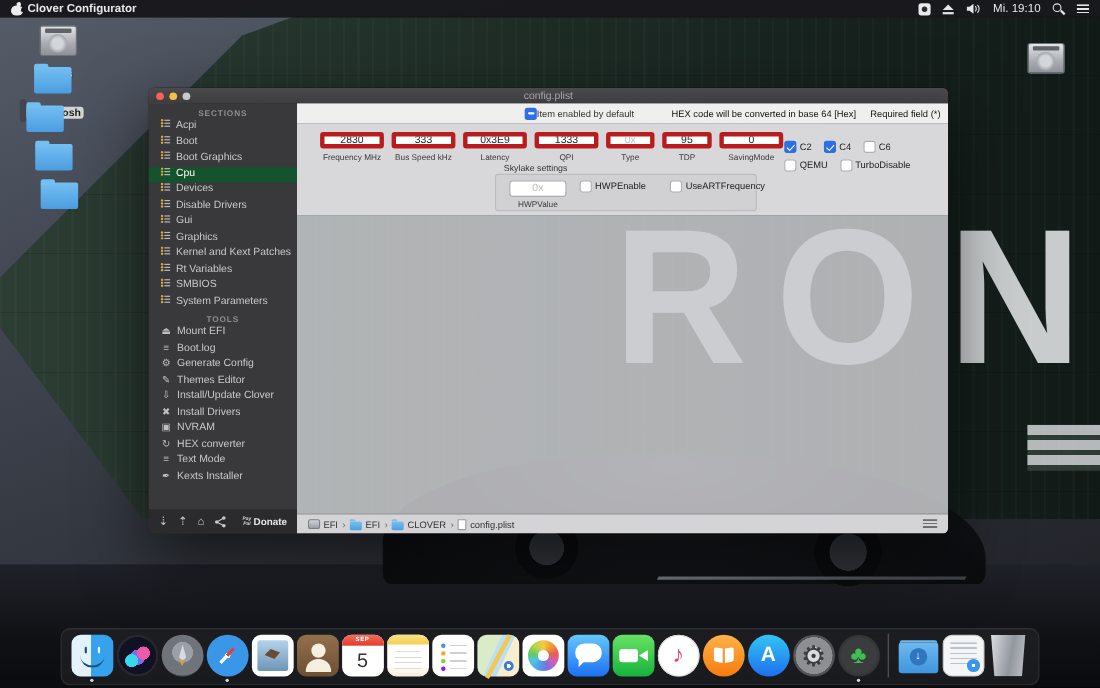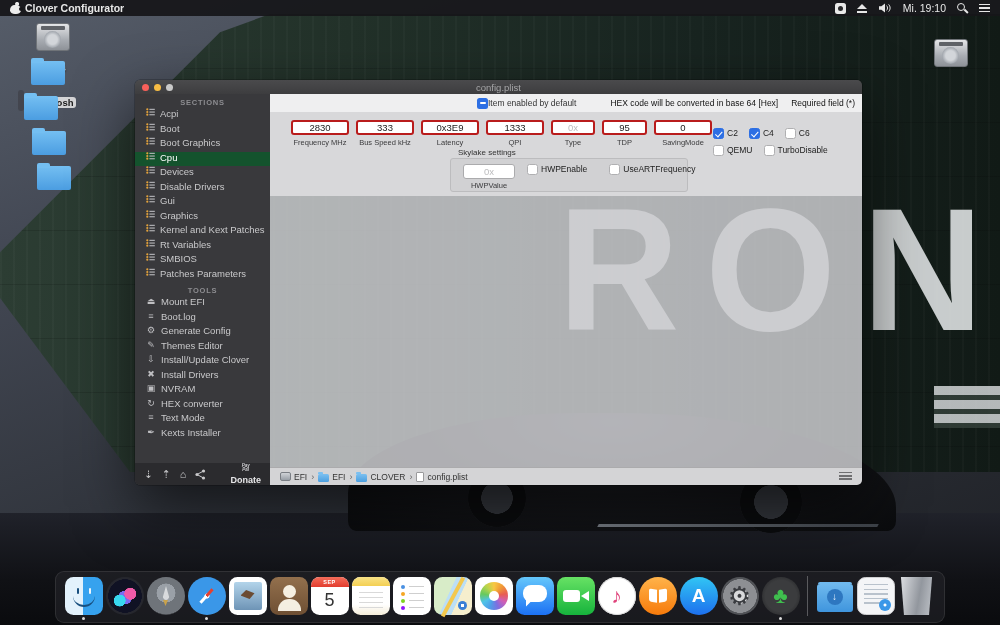--- a/index.html
+++ b/index.html
@@ -93,37 +93,37 @@
   .side-row{display:flex;height:14.5px;padding-left:11px;gap:5px;cursor:default;}
   .side-row.selected{background:#14532d;}
   .side-label{font-size:9.5px;color:#c9c9cb;white-space:nowrap;}
   .side-row.selected .side-label{color:#fff;}
   .li-ico{flex:0 0 auto;}
   .tool-ico{flex:0 0 auto;width:10px;font-size:9px;color:#bfbfc2;text-align:center;line-height:10px;}
   .side-toolbar{position:absolute;left:0;bottom:0;width:135px;height:22px;background:#2b2b2e;
     display:flex;align-items:center;padding:0 9px;gap:9px;}
   .st-ico{color:#c9c9cb;font-size:10.5px;line-height:12px;}
   .share-svg{display:block;}
-  .paypal{display:flex;align-items:center;gap:2px;margin-left:auto;flex-direction:column;}
+  .paypal{display:flex;align-items:center;gap:2px;margin-left:auto;}
   .pp{font-size:4.5px;line-height:4.5px;font-style:italic;font-weight:bold;color:#cfcfd2;text-align:center;}
   .donate{font-size:9px;font-weight:bold;color:#e6e6e8;}
 
   .content{position:absolute;left:135px;top:14px;right:0;bottom:0;}
   .infobar{position:absolute;left:0;right:0;top:0;height:18px;background:#efeff0;display:flex;
     align-items:center;padding:0 7px;font-size:8.5px;color:#222;}
   .ib-cb{width:11px;height:11px;margin-left:200px;background:#2d6fe4;border-radius:2.5px;position:relative;flex:0 0 auto;}
   .ib-cb::after{content:'';position:absolute;left:2.5px;top:4.5px;width:6px;height:1.8px;background:#fff;border-radius:1px;}
   .ib-label{margin-left:0;color:#333;}
   .ib-hex{margin-left:auto;color:#111;}
   .ib-req{margin-left:13px;color:#111;}
 
   .controls{position:absolute;left:0;right:0;top:18px;height:84px;background:#d8d8da;}
   .fields{position:absolute;left:21px;top:8px;display:flex;gap:7px;}
   .field{display:flex;flex-direction:column;align-items:center;}
-  .f-in{width:58px;height:15px;border:2px solid #b91c1c;border-radius:3px;background:#fff;
+  .f-in{width:58px;height:15px;border:4px solid #b91c1c;border-radius:3px;background:#fff;
     font-size:9.5px;text-align:center;color:#222;padding:0;}
   .f-in::placeholder{color:#bdbdbf;}
   .fields div:nth-of-type(5) .f-in{width:44px;}
   .fields div:nth-of-type(6) .f-in{width:45px;}
   .f-label{margin-top:3px;font-size:7.5px;color:#3a3a3c;white-space:nowrap;}
   .cbcol{position:absolute;left:443px;top:14px;}
   .cbrow{display:flex;gap:11px;height:15px;align-items:center;margin-bottom:2px;}
   .cb{display:flex;align-items:flex-start;cursor:default;}
   .cbox{width:11px;height:11px;border:1px solid #b0b0b2;border-radius:2.5px;background:#fff;position:relative;flex:0 0 auto;}
   .cb.checked .cbox{background:#2d6fe4;border-color:#2d6fe4;}
@@ -467,21 +467,21 @@
 
           <div class="side-row">
             <svg class="li-ico" width="9" height="8">
               <circle cx="1.3" cy="1.3" r="1.1" fill="#e2a23c"></circle>
               <circle cx="1.3" cy="4" r="1.1" fill="#e2a23c"></circle>
               <circle cx="1.3" cy="6.7" r="1.1" fill="#e2a23c"></circle>
               <rect x="3.4" y="0.8" width="5.4" height="1.1" fill="#b9b9bc"></rect>
               <rect x="3.4" y="3.5" width="5.4" height="1.1" fill="#b9b9bc"></rect>
               <rect x="3.4" y="6.2" width="5.4" height="1.1" fill="#b9b9bc"></rect>
             </svg>
-            <span class="side-label">Patches Parameters</span>
+            <span class="side-label">System Parameters</span>
           </div>
         </div>
       <div class="side-head">TOOLS</div>
       <div>
 
           <div class="side-row">
             <span class="tool-ico">⏏</span>
             <span class="side-label">Mount EFI</span>
           </div>
 

